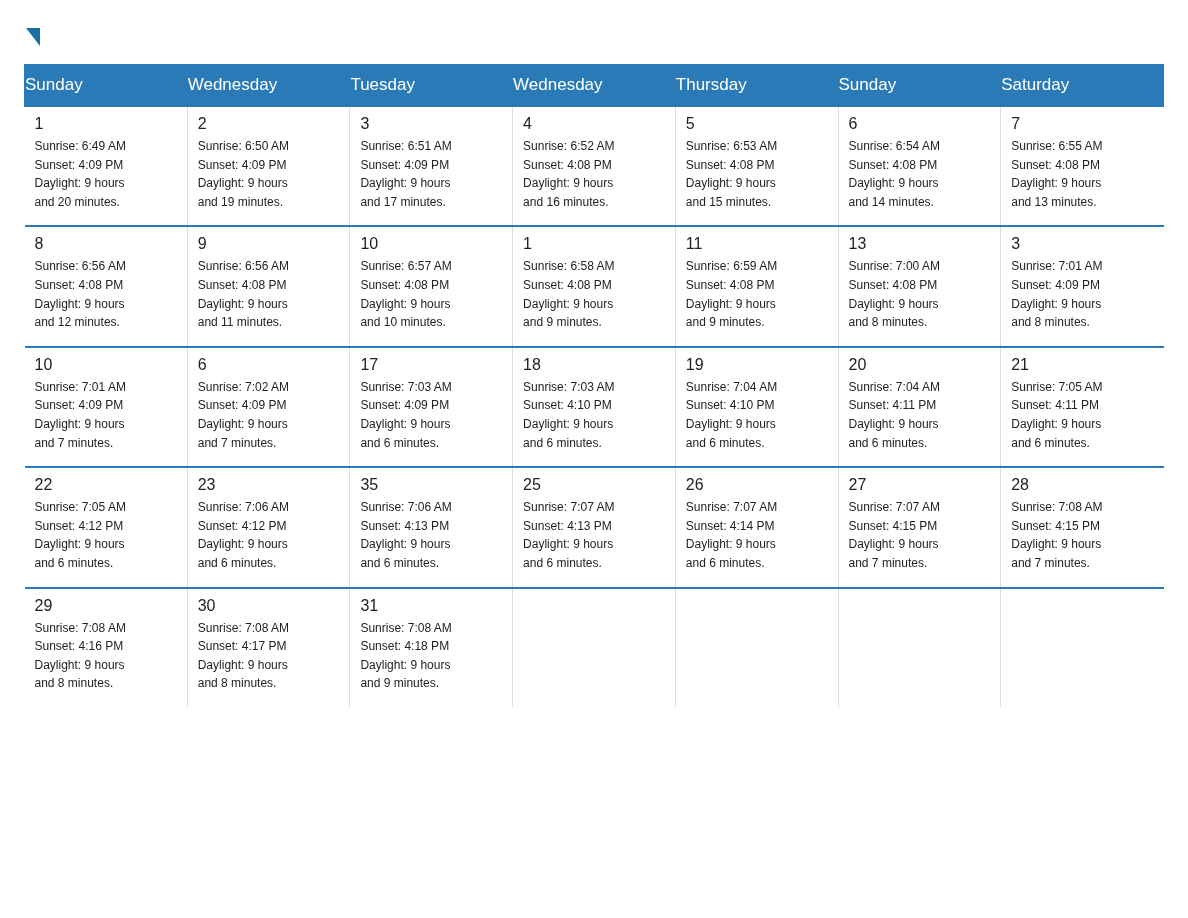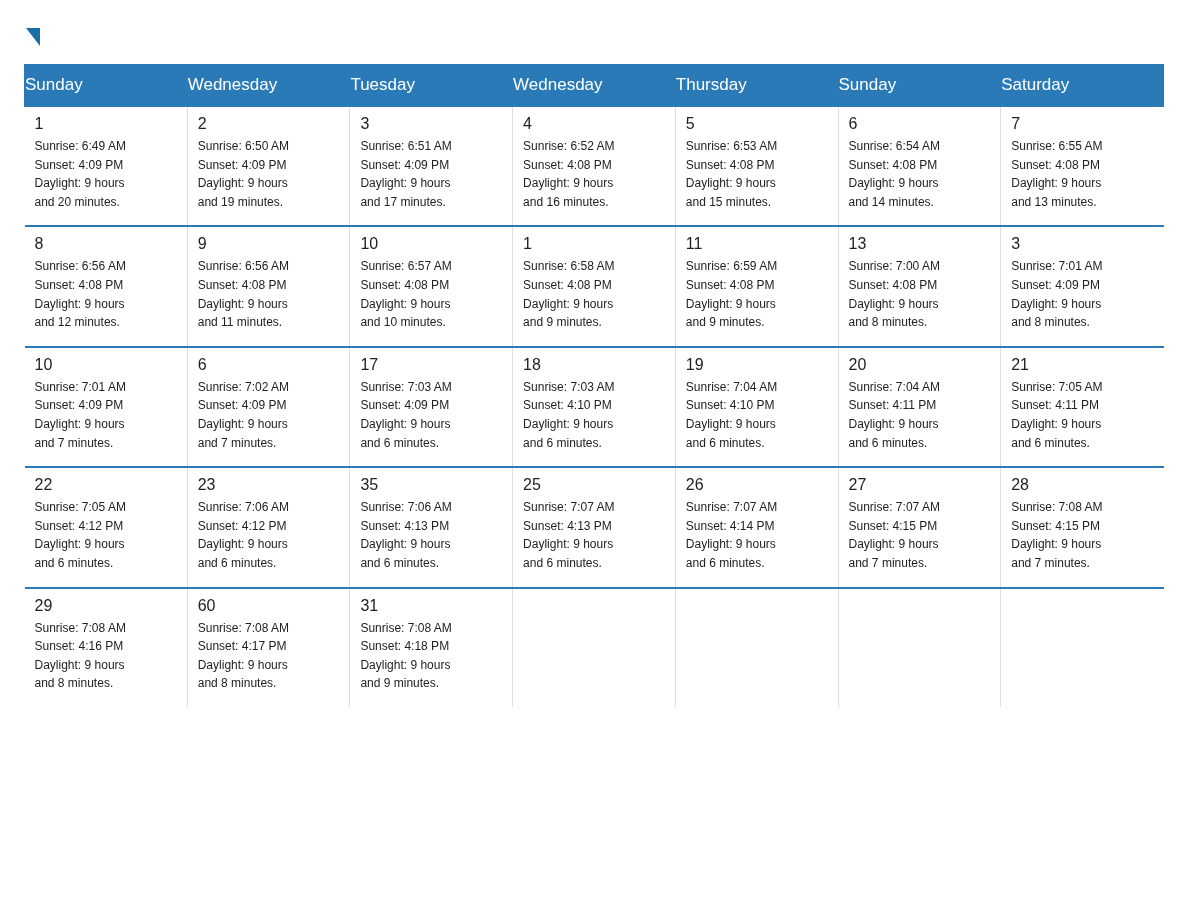--- a/index.html
+++ b/index.html
@@ -255,21 +255,21 @@
           <span class="day-num">28</span>
           <div class="day-info">Sunrise: 7:08 AM<br>Sunset: 4:15 PM<br>Daylight: 9 hours<br>and 7 minutes.</div>
         </td>
       </tr>
       <tr>
         <td>
           <span class="day-num">29</span>
           <div class="day-info">Sunrise: 7:08 AM<br>Sunset: 4:16 PM<br>Daylight: 9 hours<br>and 8 minutes.</div>
         </td>
         <td>
-          <span class="day-num">60</span>
+          <span class="day-num">30</span>
           <div class="day-info">Sunrise: 7:08 AM<br>Sunset: 4:17 PM<br>Daylight: 9 hours<br>and 8 minutes.</div>
         </td>
         <td>
           <span class="day-num">31</span>
           <div class="day-info">Sunrise: 7:08 AM<br>Sunset: 4:18 PM<br>Daylight: 9 hours<br>and 9 minutes.</div>
         </td>
         <td class="empty-cell"></td>
         <td class="empty-cell"></td>
         <td class="empty-cell"></td>
         <td class="empty-cell"></td>

